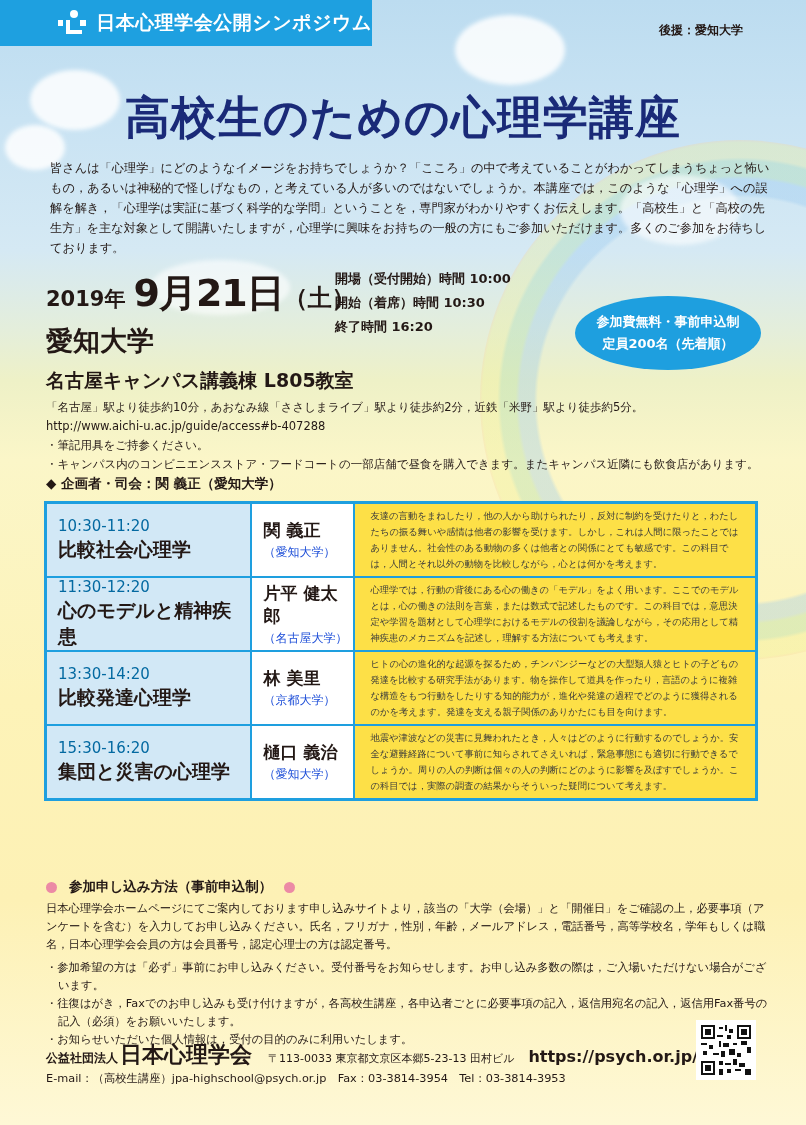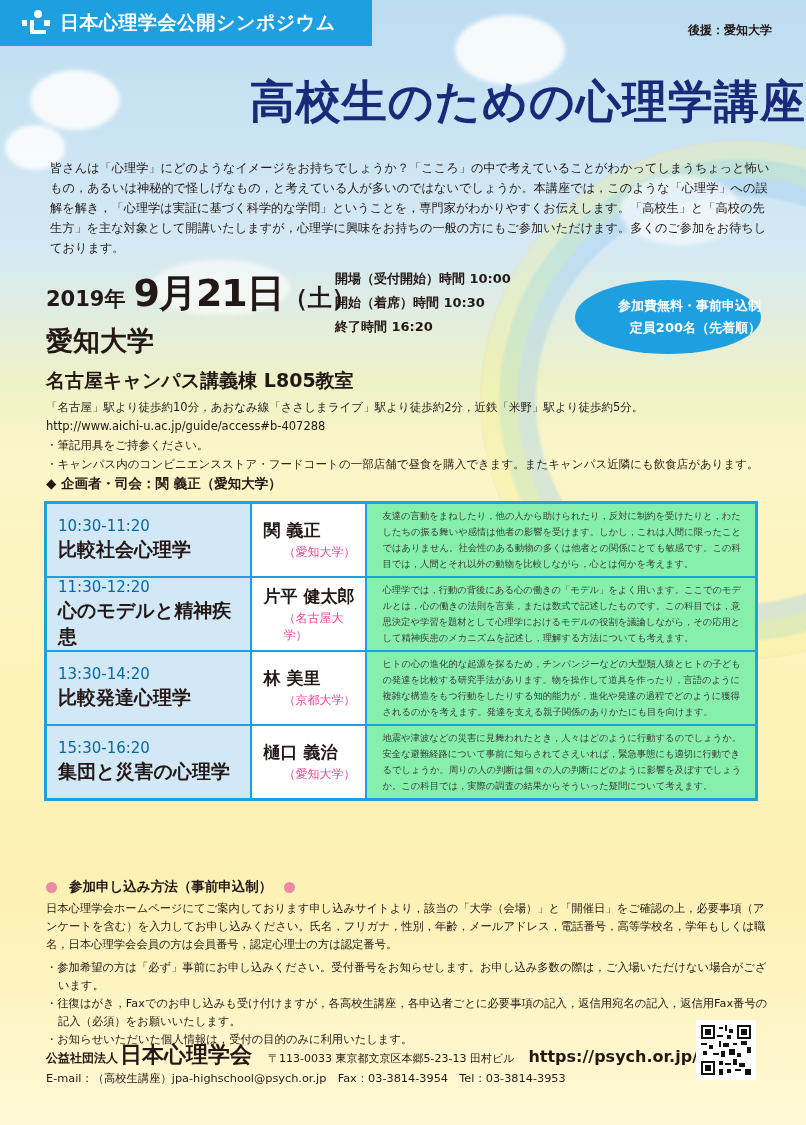--- a/index.html
+++ b/index.html
@@ -12,63 +12,63 @@
       #bcdcf0 0px, #c9e3f3 120px, #d5e9f4 250px, #e4eedb 330px,
       #eef1c7 380px, #fbf6c8 460px, #fdf3b8 700px, #fdf1b5 900px, #fef8d6 1125px);
   }
   .cloud { position: absolute; background: #ffffff; border-radius: 50%; opacity: 0.85; filter: blur(2px); }
   .rainbow {
     position: absolute; left: 480px; top: 140px; width: 520px; height: 520px; border-radius: 50%;
     background: radial-gradient(circle, transparent 0 55%, rgba(150,200,240,0.35) 56% 60%, rgba(170,220,170,0.35) 61% 65%, rgba(240,240,150,0.35) 66% 70%, rgba(250,200,160,0.3) 71% 75%, rgba(220,170,220,0.3) 76% 80%, transparent 81%);
   }
   .header-band {
     position: absolute; left: 0; top: 0; width: 372px; height: 46px; background: #1ea0e0;
-    display: flex; align-items: center; padding-left: 22px; gap: 8px;
+    display: flex; align-items: center; padding-left: 22px; gap: 8px; justify-content: flex-end;
   }
   .logo { width: 30px; height: 26px; position: relative; }
   .logo .dot1 { position: absolute; left: 0; top: 10px; width: 5px; height: 6px; background: #fff; }
   .logo .dot2 { position: absolute; left: 12px; top: 0; width: 8px; height: 8px; border-radius: 50%; background: #fff; }
   .logo .body1 { position: absolute; left: 8px; top: 10px; width: 16px; height: 14px; border: 4px solid #fff; border-top: none; border-right: none; }
   .logo .body2 { position: absolute; left: 22px; top: 10px; width: 6px; height: 6px; background: #fff; }
   .header-title { color: #fff; font-weight: bold; font-size: 19px; letter-spacing: 0.5px; }
-  .sponsor { position: absolute; left: 688px; top: 22px; font-size: 12px; font-weight: bold; color: #231815; }
+  .sponsor { position: absolute; left: 659px; top: 22px; font-size: 12px; font-weight: bold; color: #231815; }
   .main-title {
-    position: absolute; left: 0; width: 806px; top: 72px; text-align: right;
+    position: absolute; left: 0; width: 806px; top: 88px; text-align: center;
     font-size: 45px; font-weight: bold; color: #1a2a78; letter-spacing: 1px;
   }
   .intro {
     position: absolute; left: 50px; top: 158px; width: 720px;
     font-size: 12.2px; line-height: 20px; color: #231815;
   }
   .date-row { position: absolute; left: 46px; top: 268px; display: flex; align-items: baseline; }
   .date-year { font-size: 21px; font-weight: bold; }
   .date-md { font-size: 38px; font-weight: bold; margin-left: 8px; letter-spacing: -1px; }
   .date-dow { font-size: 24px; font-weight: bold; }
   .times { position: absolute; left: 335px; top: 267px; font-size: 13px; font-weight: bold; line-height: 24px; }
   .badge {
-    position: absolute; left: 575px; top: 280px; width: 186px; height: 74px; border-radius: 50%;
+    position: absolute; left: 575px; top: 296px; width: 186px; height: 74px; border-radius: 50%;
     background: #1e9fdf; color: #fff; font-weight: bold; font-size: 13px; line-height: 22px;
-    display: flex; flex-direction: column; align-items: flex-end; justify-content: center;
+    display: flex; flex-direction: column; align-items: center; justify-content: center;
   }
   .venue { position: absolute; left: 46px; top: 323px; font-size: 27px; font-weight: bold; }
   .campus { position: absolute; left: 46px; top: 368px; font-size: 19px; font-weight: bold; }
   .access { position: absolute; left: 46px; top: 398px; font-size: 11.5px; line-height: 19px; }
   .organizer { position: absolute; left: 46px; top: 475px; font-size: 13.5px; font-weight: bold; }
   table.sched {
     position: absolute; left: 44px; top: 501px; width: 714px; border-collapse: collapse;
     border: 3px solid #1e9fdf;
   }
   table.sched td { border: 2px solid #1e9fdf; vertical-align: middle; height: 72px; }
   td.c-time { width: 205px; background: #d2e8f6; padding-left: 11px; }
-  td.c-speaker { width: 115px; background: #fff; padding-left: 12px; }
-  td.c-desc { background: #86efac; padding: 4px 10px 4px 16px; font-size: 9.3px; line-height: 16px; color: #3a3a3a; }
+  td.c-speaker { width: 103px; background: #fff; padding-left: 12px; }
+  td.c-desc { background: #fde047; padding: 4px 10px 4px 16px; font-size: 9.3px; line-height: 16px; color: #3a3a3a; }
   .t-time { font-size: 15px; color: #0369a1; }
   .t-subject { font-size: 19px; font-weight: bold; margin-top: 2px; }
   .s-name { font-size: 17px; font-weight: bold; }
-  .s-aff { font-size: 12px; color: #ec4899; margin-top: 2px; margin-left: 20px; }
+  .s-aff { font-size: 12px; color: #1d4ed8; margin-top: 2px; }
   .apply-head { position: absolute; left: 46px; top: 878px; font-size: 13.5px; font-weight: bold; display: flex; align-items: center; gap: 12px; }
   .pink-dot { width: 11px; height: 11px; border-radius: 50%; background: #ec8aa5; display: inline-block; }
   .apply-body { position: absolute; left: 46px; top: 900px; width: 725px; font-size: 11.3px; line-height: 18px; }
   .notes { position: absolute; left: 46px; top: 959px; width: 725px; font-size: 11.3px; line-height: 18px; }
   .notes div { padding-left: 12px; text-indent: -12px; }
   .footer-org { position: absolute; left: 46px; top: 1040px; display: flex; align-items: baseline; gap: 10px; }
   .org-prefix { font-size: 12px; font-weight: bold; }
   .org-name { font-size: 22px; font-weight: bold; margin-left: -8px; }
   .org-addr { font-size: 11px; margin-left: 6px; }
   .org-url { font-size: 16px; font-weight: bold; margin-left: 4px; }

